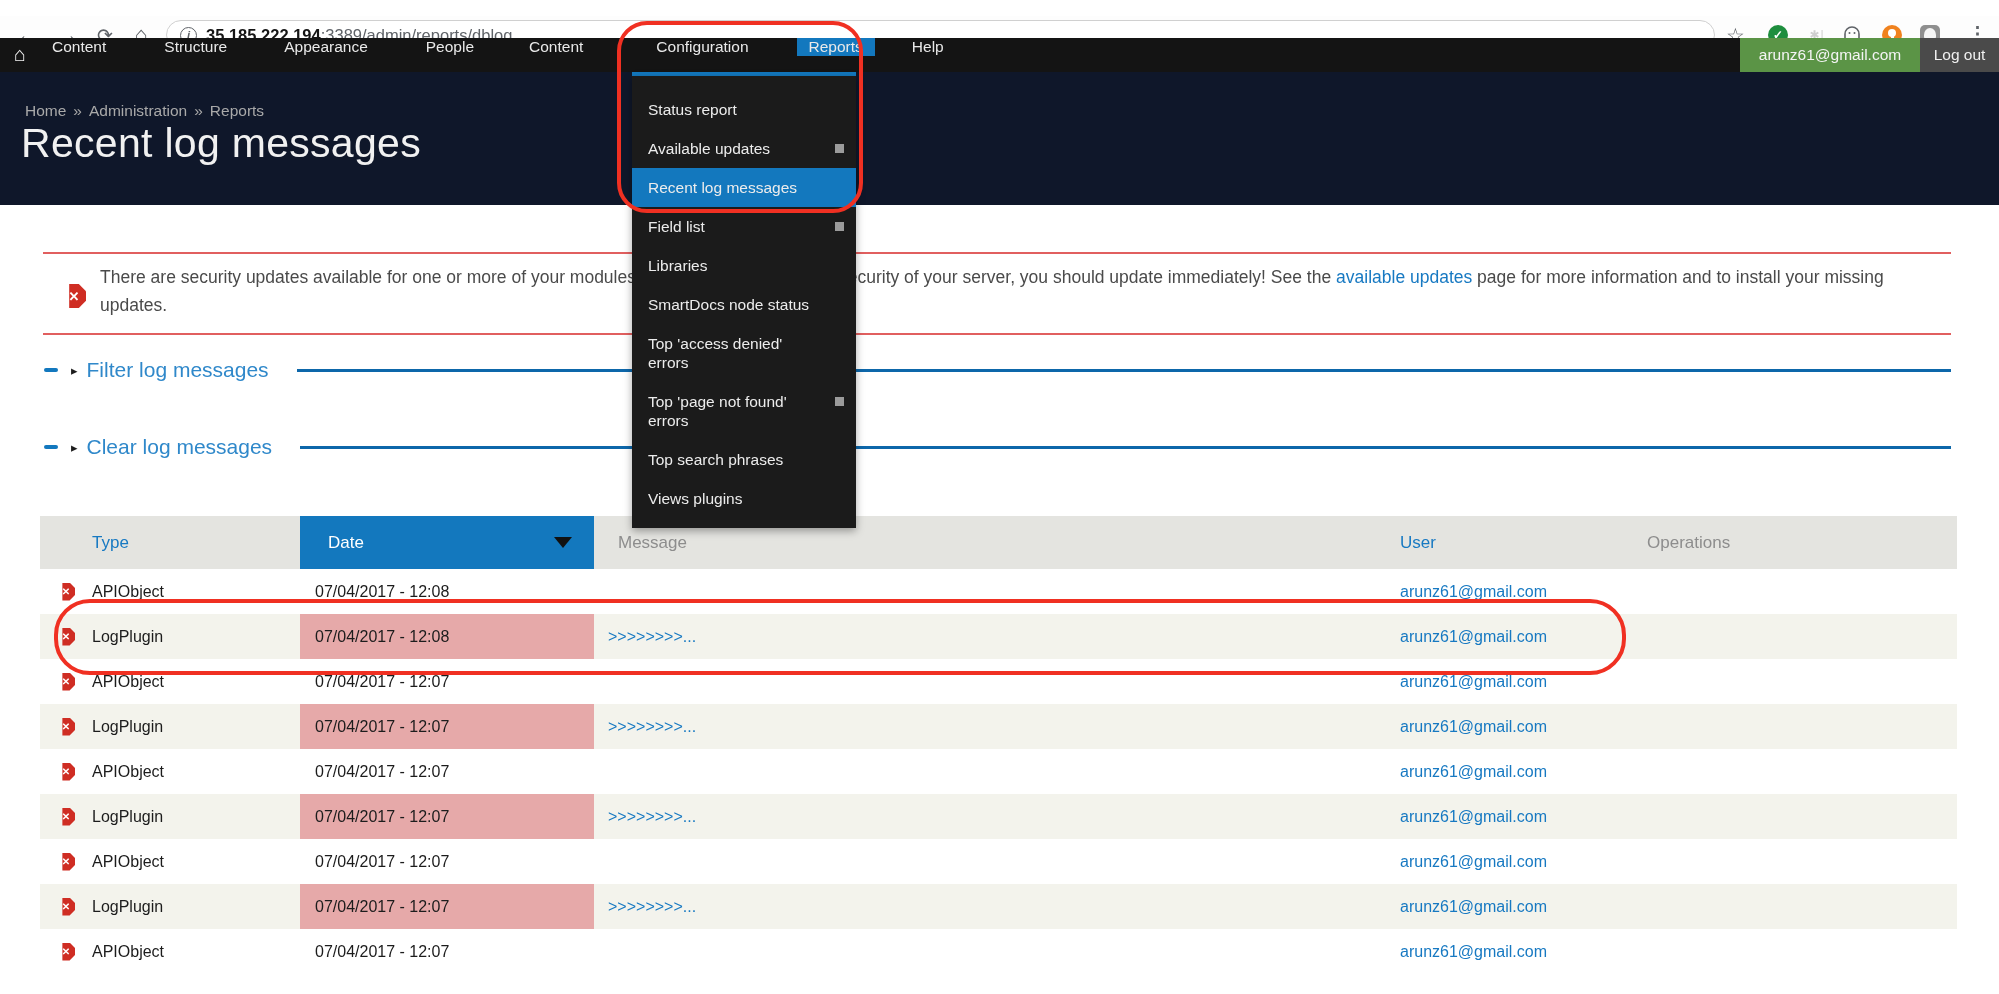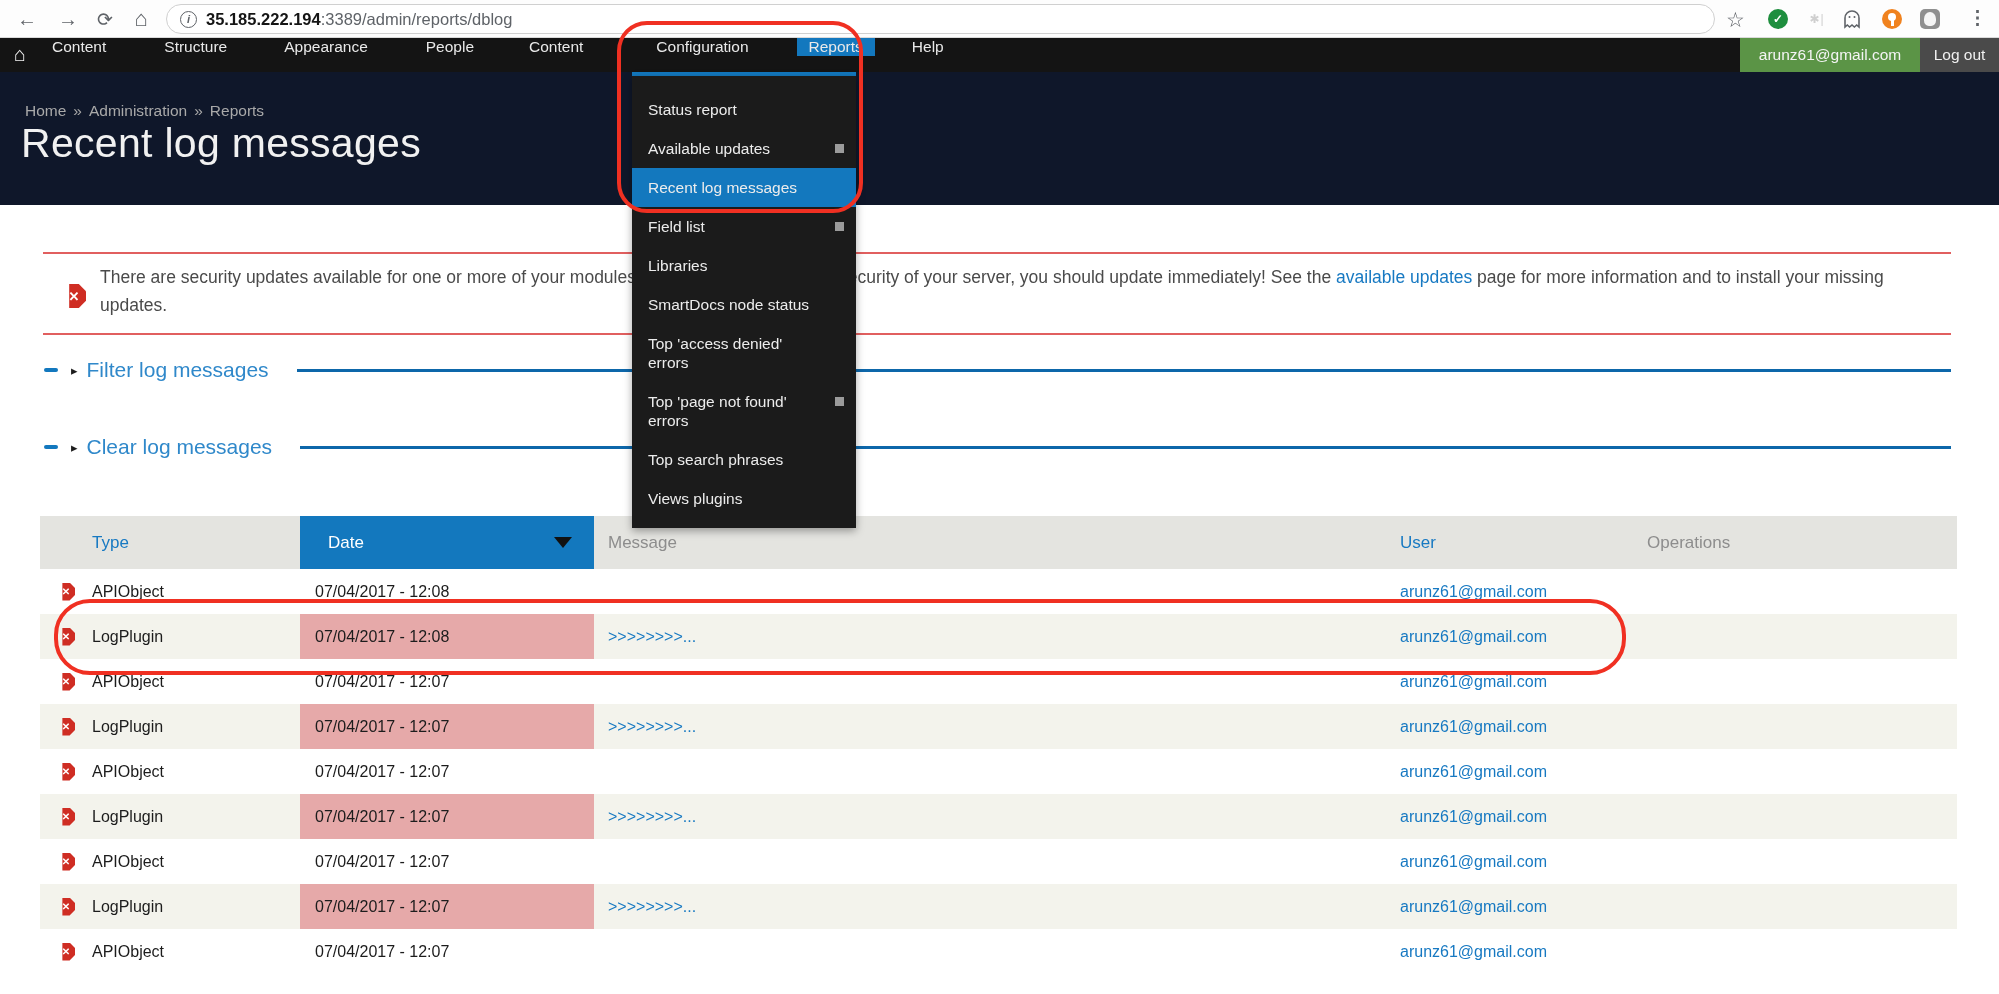--- a/index.html
+++ b/index.html
@@ -1,20 +1,20 @@
 <!DOCTYPE html>
 <html><head>
 <meta charset="utf-8">
 <style>
   * { box-sizing: border-box; margin: 0; padding: 0; }
   html,body { width:1999px; height:994px; overflow:hidden; background:#fff;
               font-family:"Liberation Sans", sans-serif; position:relative; }
 
   
-  .browser-bar { position:absolute; left:0; top:0; width:1999px; height:38px;
+  .browser-bar { position:absolute; left:0; top:16px; width:1999px; height:38px;
                  background:#fdfdfd; border-bottom:1px solid #dadada; z-index:5; }
   .nav-ic { position:absolute; top:4px; font-size:20px; color:#5f6368; width:30px; height:30px;
             display:flex; align-items:center; justify-content:center; }
   .ic-back::before{content:"←";} .ic-fwd::before{content:"→";}
   .ic-reload::before{content:"⟳"; font-size:19px;} .ic-home::before{content:"⌂"; font-size:22px;}
   .address-bar { position:absolute; left:166px; top:4px; width:1549px; height:30px;
                  border:1px solid #d0d0d0; border-radius:15px; background:#fff;
                  display:flex; align-items:center; padding-left:13px; }
   .info-ic { width:17px; height:17px; border:1.5px solid #5f6368; border-radius:50%;
              color:#5f6368; font-size:11px; display:flex; align-items:center; justify-content:center;
@@ -93,21 +93,21 @@
   .log-table { position:absolute; left:40px; top:516px; width:1917px; }
   .thead, .trow { display:grid; grid-template-columns:260px 294px 806px 247px 310px; }
   .thead { height:53px; background:#e4e4e0; font-size:17px; }
   .th { display:flex; align-items:center; }
   .th-type { padding-left:52px; color:#1779c2; }
   .th-date { background:#1378be; color:#fff; padding-left:28px; position:relative; }
   .sort-caret { position:absolute; right:22px; top:21px; width:0; height:0;
                 border-left:9px solid transparent; border-right:9px solid transparent;
                 border-top:11px solid #111; }
   .th-msg, .th-ops { color:#8d8d8d; }
-  .th-msg { padding-left:14px; }
+  .th-msg { padding-left:24px; }
   .th-user { color:#1779c2; }
   .trow { height:45px; background:#fff; }
   .trow.alt { background:#f3f3ec; }
   .cell { display:flex; align-items:center; font-size:16px; color:#1c1c1c; }
   .c-type .err-ic { margin-left:17px; width:18px; height:18px; background:#cf2d23; flex:none;
                     clip-path:polygon(30% 0,70% 0,100% 30%,100% 70%,70% 100%,30% 100%);
                     display:flex; align-items:center; justify-content:center;
                     color:#fff; font-size:10px; font-weight:bold; }
   .err-ic::before{content:"✕";}
   .type-label { margin-left:17px; }

